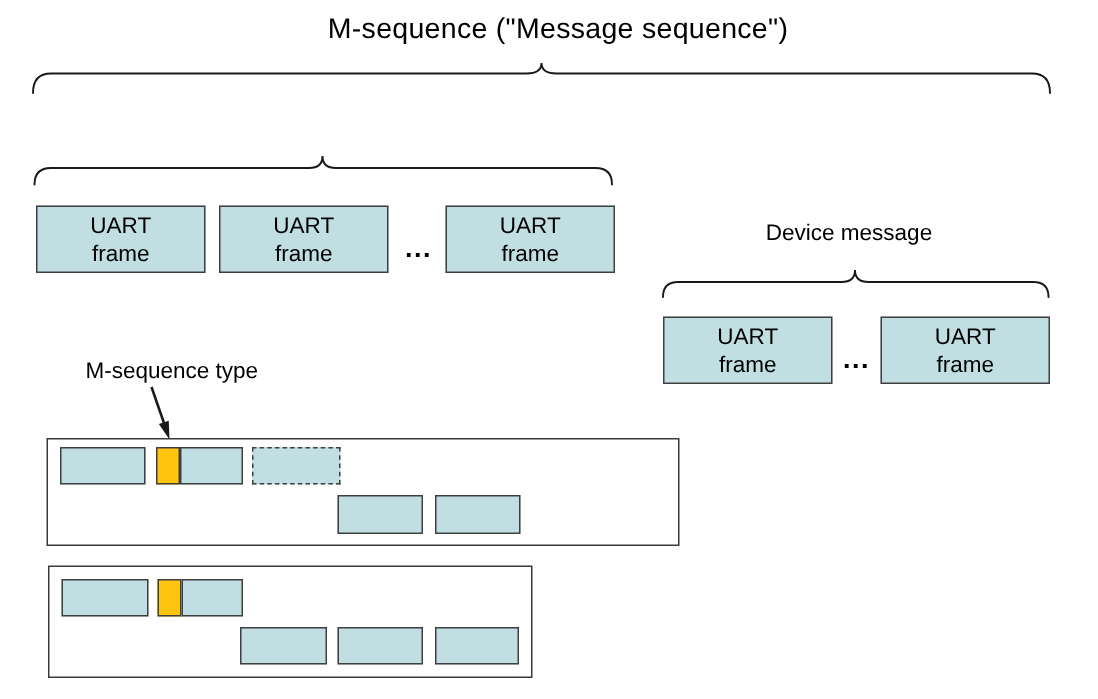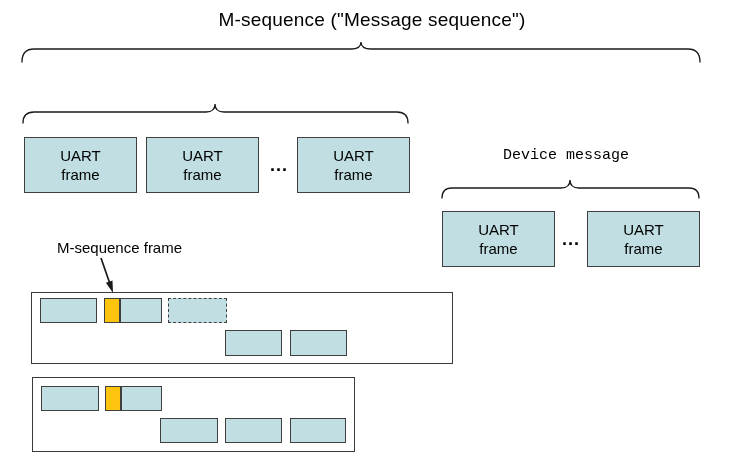--- a/index.html
+++ b/index.html
@@ -13,25 +13,25 @@
   .brace{fill:none;stroke:var(--line-color,#1a1a1a);stroke-width:1.3;stroke-linecap:round;}
   .arrow-line{stroke:var(--line-color,#1a1a1a);stroke-width:1.7;}
   .arrow-head{fill:var(--line-color,#1a1a1a);}
 
   .title{
     position:absolute;top:9px;left:12px;right:0;
     text-align:center;font-size:19px;letter-spacing:0.2px;
   }
   .lbl{position:absolute;font-size:15px;}
   .lbl-master{top:76px;left:22px;width:386px;text-align:center;}
-  .lbl-device{top:147px;left:442px;width:248px;text-align:center;font-family:Liberation Mono, monospace;}
+  .lbl-device{top:147px;left:442px;width:248px;text-align:center;}
   .lbl-type{top:239px;left:57px;}
 
   .uart{
-    position:absolute;width:113px;height:56px;box-sizing:border-box;
+    position:absolute;width:113px;height:45px;box-sizing:border-box;
     background:var(--frame-fill,#c1dfe3);
     border:1.6px solid var(--frame-border,#3f3f3f);
     display:flex;flex-direction:column;align-items:center;justify-content:center;
     font-size:15px;line-height:19px;
   }
   .uart-m1{left:24px;top:137px;}
   .uart-m2{left:146px;top:137px;}
   .uart-m3{left:297px;top:137px;}
   .uart-d1{left:442px;top:211px;}
   .uart-d2{left:587px;top:211px;}
@@ -81,21 +81,21 @@
     <path class="brace" d="M 22,62 Q 22,49 34,49 L 351,49 Q 361,49 361,42 Q 361,49 371,49 L 688,49 Q 700,49 700,62"></path>
     <path class="brace" d="M 23,123 Q 23,112 34,112 L 206,112 Q 215,112 215,104 Q 215,112 224,112 L 397,112 Q 408,112 408,123"></path>
     <path class="brace" d="M 442,198 Q 442,188 452,188 L 561,188 Q 570,188 570,180 Q 570,188 579,188 L 689,188 Q 699,188 699,198"></path>
     <line class="arrow-line" x1="101" y1="258" x2="110" y2="284"></line>
     <polygon class="arrow-head" points="113,293 105.9,282.7 112.5,280.5"></polygon>
   </svg>
 
   <div class="title">M-sequence ("Message sequence")</div>
 
   <div class="lbl lbl-device">Device message</div>
-  <div class="lbl lbl-type">M-sequence frame</div>
+  <div class="lbl lbl-type">M-sequence type</div>
 
   <div class="uart uart-m1">
     <span>UART</span>
     <span>frame</span>
   </div>
   <div class="uart uart-m2">
     <span>UART</span>
     <span>frame</span>
   </div>
   <div class="dots dots-master">...</div>

